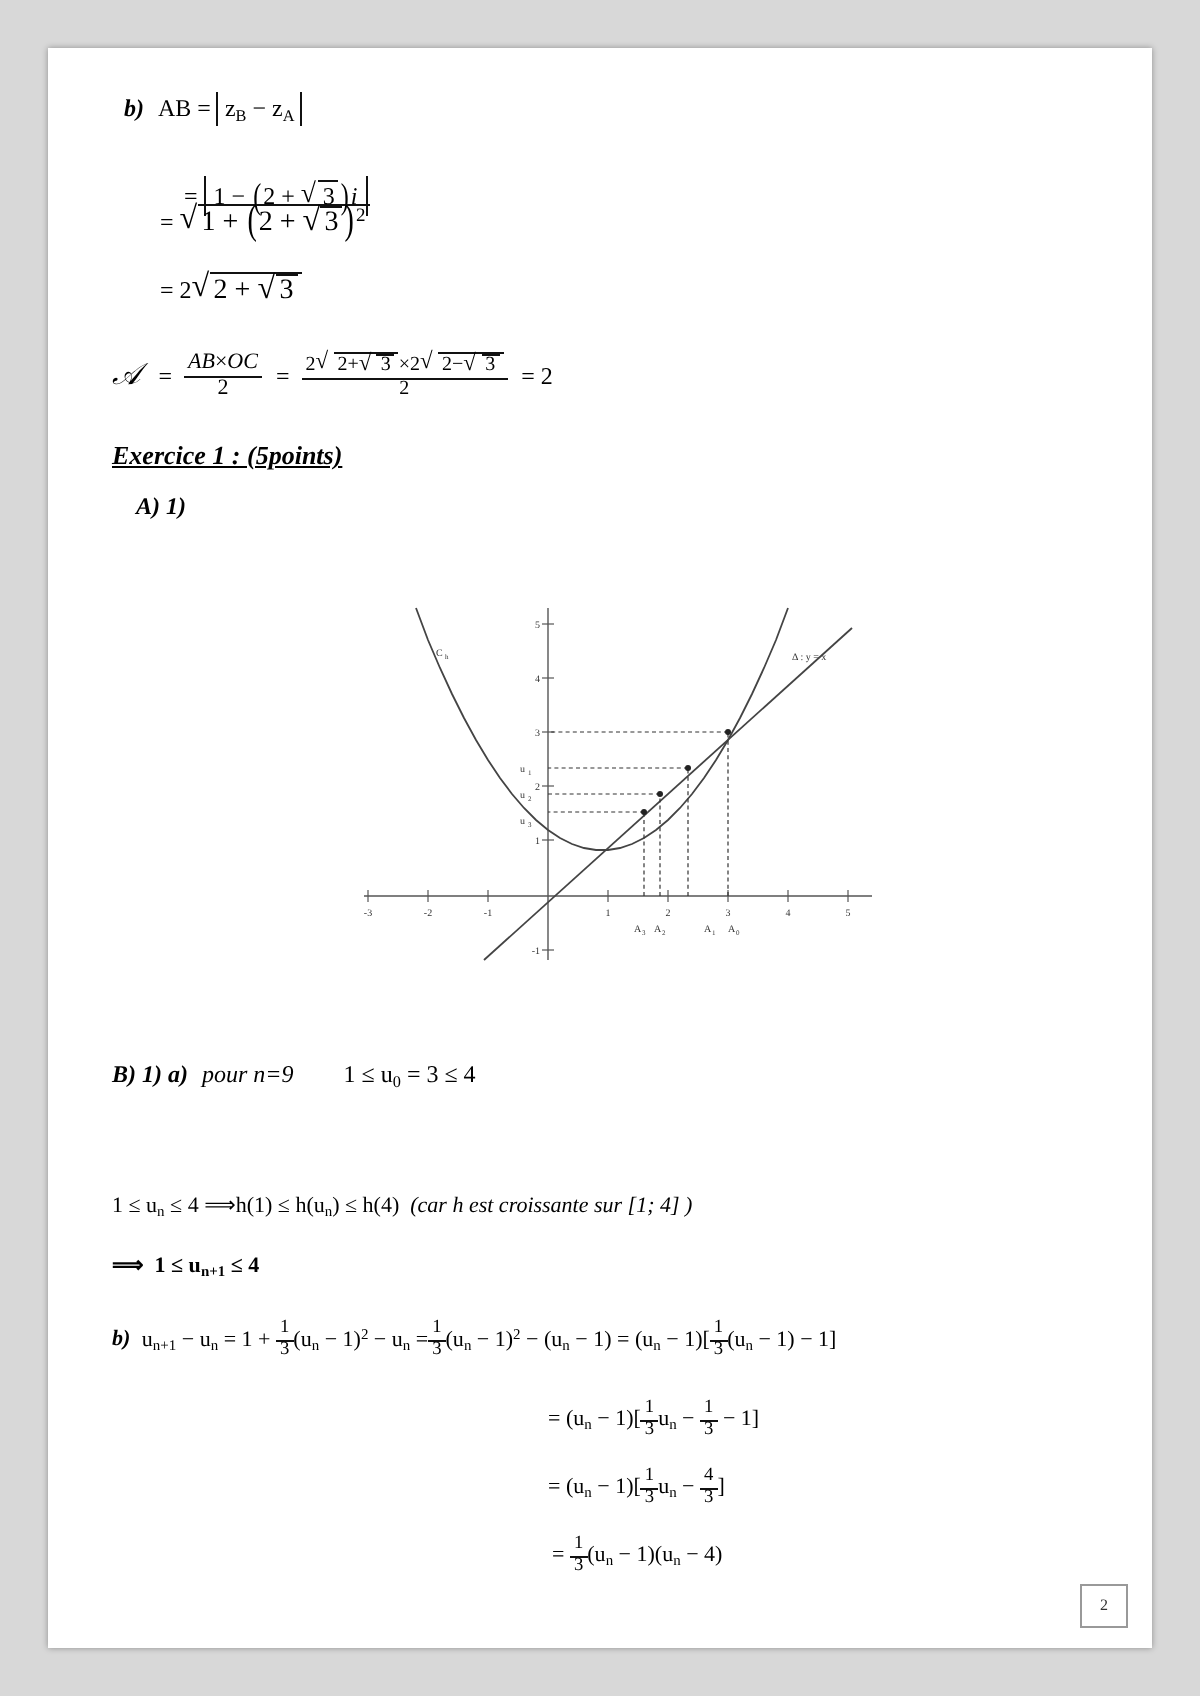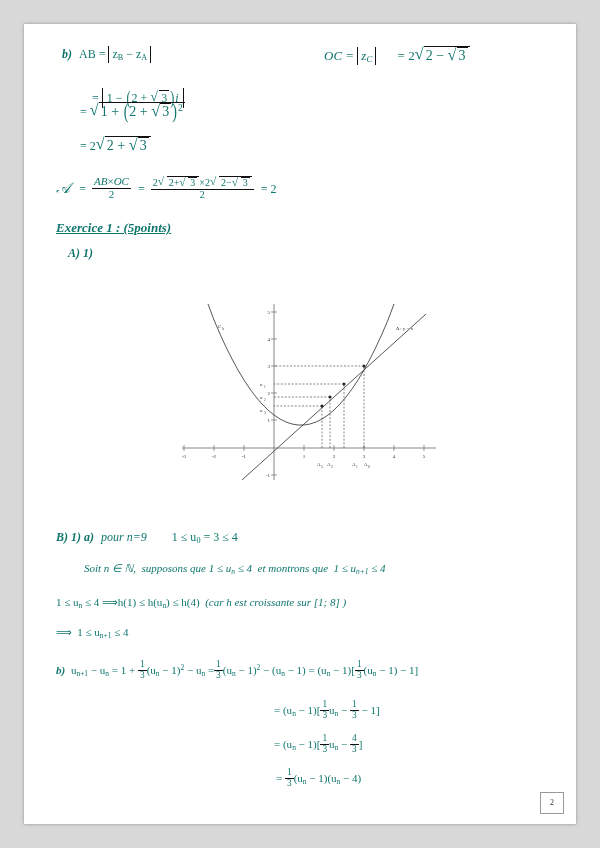--- a/index.html
+++ b/index.html
@@ -23,21 +23,21 @@
     overflow: hidden;
   }
   .content {
     position: absolute;
     left: 0; top: 0;
     width: 552px; height: 800px;
   }
   .ln {
     position: absolute;
     font-family: "Liberation Serif", serif;
-    color: #0f766e;
+    color: #000000;
     white-space: nowrap;
   }
   .it { font-style: italic; }
   .bd { font-weight: bold; }
   .f11 { font-size: 11px; }
   .f12 { font-size: 12px; }
   .f13 { font-size: 13px; }
 
   
   .sub { font-size: 0.68em; vertical-align: -0.28em; }
@@ -126,24 +126,20 @@
     </div>
 
     <div class="ln f12" style="left:56px; top:78px;">
       = <span class="sqrt" style="font-size:14px;"><span class="rad">1 + <span class="paren-big">(</span>2 + <span class="sqrt"><span class="rad">3</span></span><span class="paren-big">)</span><span class="sup">2</span></span></span>
     </div>
 
     <div class="ln f12" style="left:56px; top:112px;">
       = 2<span class="sqrt" style="font-size:14px;"><span class="rad">2 + <span class="sqrt"><span class="rad">3</span></span></span></span>
     </div>
 
-    <div class="ln f13 it" style="left:300px; top:22px;">
-      <span style="font-style:italic;">OC</span> = <span class="absbig">z<span class="sub">C</span></span>
-      <span style="margin-left:18px; font-style:normal;">= 2<span class="sqrt" style="font-size:14px;"><span class="rad">2 − <span class="sqrt"><span class="rad">3</span></span></span></span></span>
-    </div>
 
     <div class="ln f12" style="left:32px; top:152px;">
       <span class="script-a">𝒜</span>
       <span style="margin-left:6px;">=</span>
       <span class="frac" style="font-size:11px; margin-left:3px;">
         <span class="num"><span class="it">AB</span>×<span class="it">OC</span></span>
         <span class="den">2</span>
       </span>
       <span style="margin-left:4px;">=</span>
       <span class="frac" style="font-size:10px; margin-left:3px;">
@@ -251,29 +247,26 @@
       </svg>
     </div>
 
 
     <div class="ln f12" style="left:32px; top:506px;">
       <span class="bd it">B) 1) a)</span>
       <span class="it" style="margin-left:4px;">pour n=9</span>
       <span style="margin-left:22px;">1 ≤ u<span class="sub">0</span> = 3 ≤ 4</span>
     </div>
 
-    <div class="ln f11 it" style="left:60px; top:538px;">
-      Soit n ∈ ℕ,&nbsp; supposons que 1 ≤ u<span class="sub">n</span> ≤ 4&nbsp; et montrons que&nbsp; 1 ≤ u<span class="sub">n+1</span> ≤ 4
-    </div>
 
     <div class="ln f11" style="left:32px; top:572px;">
-      1 ≤ u<span class="sub">n</span> ≤ 4 ⟹h(1) ≤ h(u<span class="sub">n</span>) ≤ h(4) &nbsp;<span class="it">(car h est croissante sur [1; 8] )</span>
-    </div>
-
-    <div class="ln f11" style="left:32px; top:602px;">
+      1 ≤ u<span class="sub">n</span> ≤ 4 ⟹h(1) ≤ h(u<span class="sub">n</span>) ≤ h(4) &nbsp;<span class="it">(car h est croissante sur [1; 4] )</span>
+    </div>
+
+    <div class="ln f11" style="left:32px; top:602px;font-weight:bold;">
       ⟹&nbsp; 1 ≤ u<span class="sub">n+1</span> ≤ 4
     </div>
 
     <div class="ln f11" style="left:32px; top:636px;">
       <span class="bd it">b)</span>
       <span style="margin-left:3px;">u<span class="sub">n+1</span> − u<span class="sub">n</span> = 1 +
       <span class="frac"><span class="num">1</span><span class="den">3</span></span>(u<span class="sub">n</span> − 1)<span class="sup">2</span> − u<span class="sub">n</span> =<span class="frac"><span class="num">1</span><span class="den">3</span></span>(u<span class="sub">n</span> − 1)<span class="sup">2</span> − (u<span class="sub">n</span> − 1) = (u<span class="sub">n</span> − 1)[<span class="frac"><span class="num">1</span><span class="den">3</span></span>(u<span class="sub">n</span> − 1) − 1]</span>
     </div>
 
     <div class="ln f11" style="left:250px; top:676px;">

